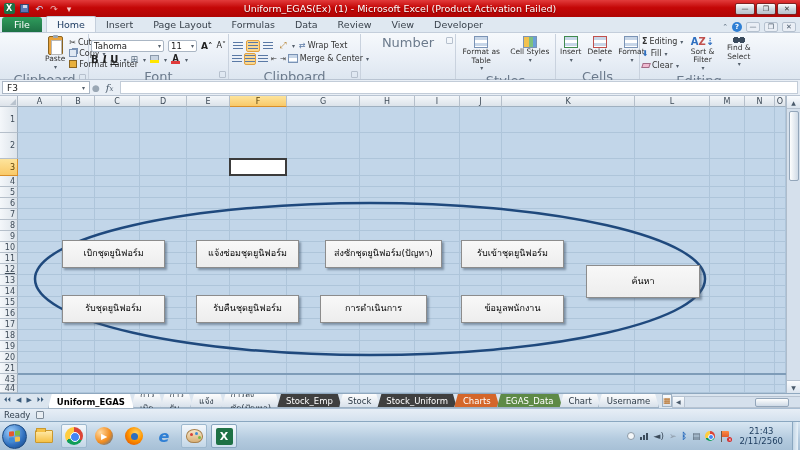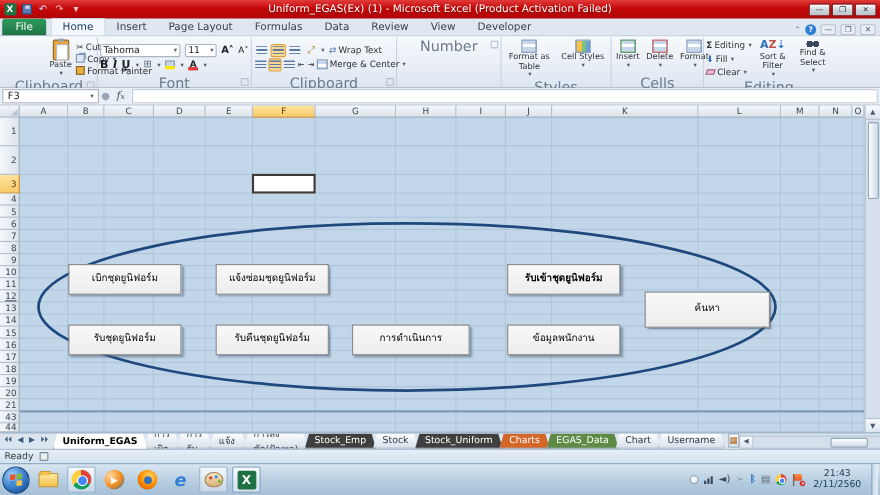--- a/index.html
+++ b/index.html
@@ -492,21 +492,22 @@
         <div class="hline" style="top: 277px;"></div>
         <div class="hline" style="top: 285px;"></div>
         <div class="selcell" style="left: 211px; top: 51px; width: 58px; height: 18px;"></div>
       </div>
     <div class="shapes" id="shapes">
       <svg id="oval-svg" width="786" height="297" style="position:absolute;left:0;top:0;">
         <ellipse id="oval" fill="none" stroke-width="2.5" cx="370" cy="183" rx="335" ry="76" stroke="#1F497D"></ellipse>
       </svg>
     <div class="vbtn" style="left: 62px; top: 144px; width: 103px; height: 28px;">เบิกชุดยูนิฟอร์ม</div>
         <div class="vbtn" style="left: 196px; top: 144px; width: 103px; height: 28px;">แจ้งซ่อมชุดยูนิฟอร์ม</div>
-        <div class="vbtn" style="left: 461px; top: 144px; width: 103px; height: 28px; font-weight: bold;">รับเข้าชุดยูนิฟอร์ม</div>
+        <div class="vbtn" style="left: 325px; top: 144px; width: 117px; height: 28px;">ส่งซักชุดยูนิฟอร์ม(ปัญหา)</div>
+        <div class="vbtn" style="left: 461px; top: 144px; width: 103px; height: 28px;">รับเข้าชุดยูนิฟอร์ม</div>
         <div class="vbtn" style="left: 62px; top: 199px; width: 103px; height: 28px;">รับชุดยูนิฟอร์ม</div>
         <div class="vbtn" style="left: 196px; top: 199px; width: 103px; height: 28px;">รับคืนชุดยูนิฟอร์ม</div>
         <div class="vbtn" style="left: 320px; top: 199px; width: 107px; height: 28px;">การดำเนินการ</div>
         <div class="vbtn" style="left: 461px; top: 199px; width: 103px; height: 28px;">ข้อมูลพนักงาน</div>
         <div class="vbtn" style="left: 586px; top: 169px; width: 114px; height: 33px;">ค้นหา</div>
       </div>
     <div class="vscroll">
       <div class="sarrow">▲</div>
       <div class="sthumb-v"></div>
       <div class="sarrow bottom">▼</div>

